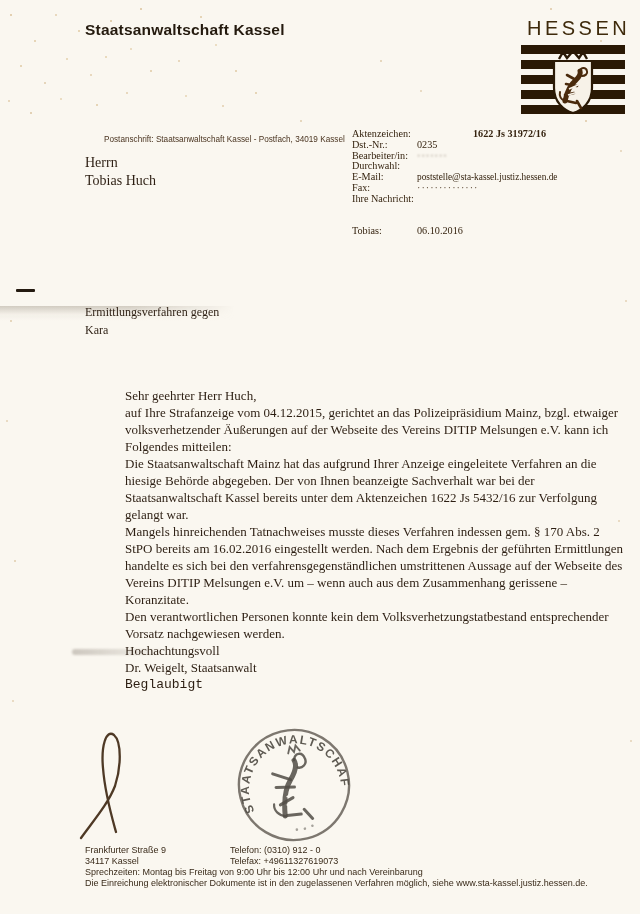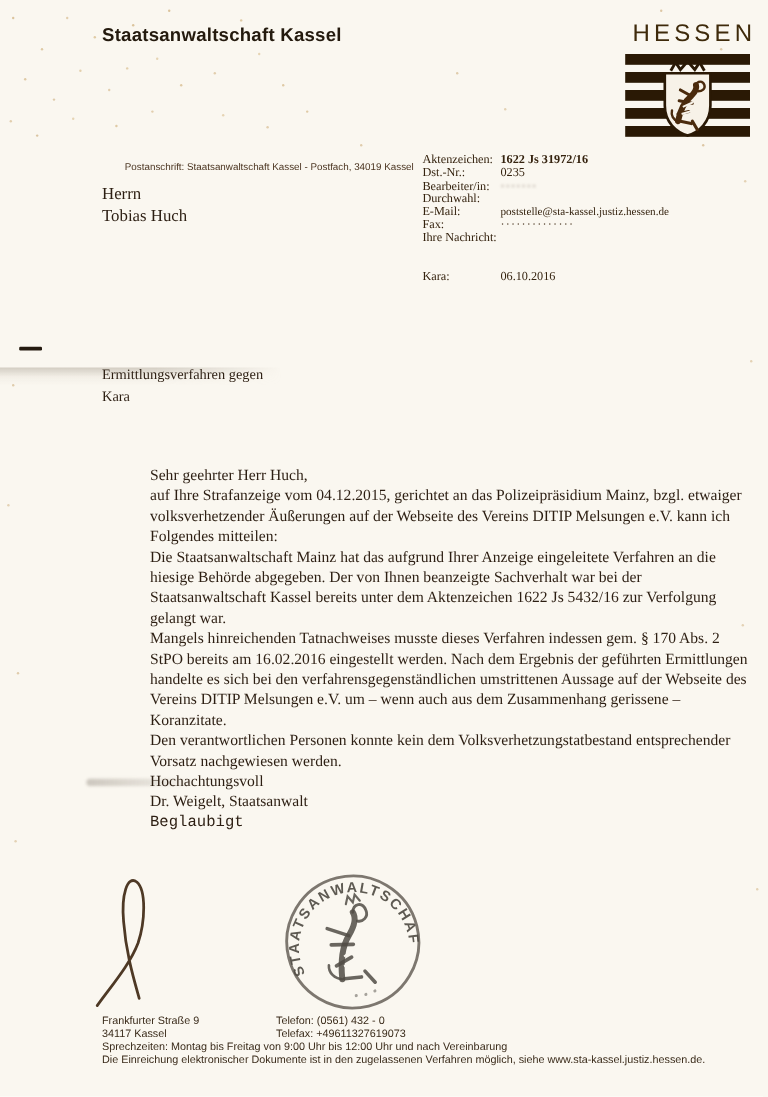--- a/index.html
+++ b/index.html
@@ -56,21 +56,21 @@
     font-family:"Liberation Sans", sans-serif; font-size:8.2px; color:#4a3420;padding-left:19px;}
   .recipient{position:absolute; left:85px; top:154px; font-size:14px;
     line-height:18px; white-space:pre-line;}
   
   .info-block{position:absolute; left:352px; top:129px; width:250px;
     font-size:10.2px; line-height:10.8px; color:#35230f;}
   .info-line{display:flex;}
   .info-label{width:65px; flex:0 0 65px;}
   .info-value{flex:1;}
   .akten-row{}
-  .akten-row .info-value{font-weight:bold;}
+  .akten-row .info-value{font-weight:bold;text-align:center;}
   .datum-row{margin-top:21px;}
   .redacted{filter:blur(1.3px); letter-spacing:1px; color:#6d5b45;}
   .dots{letter-spacing:1px; color:#5c4a36;}
   .email-value{font-size:9.3px;}
   
   .subject{position:absolute; left:85px; top:304px; font-size:12px;
     line-height:17.5px; white-space:pre-line;}
   .letter-body{position:absolute; left:85px; top:387px; width:553px;
     font-size:13px; line-height:17px;margin-left:40px;}
   .letter-body p{margin:0; white-space:pre-line;}
@@ -155,21 +155,21 @@
     </div>
     <div class="info-line">
       <span class="info-label">Fax:</span>
       <span class="info-value dots">··············</span>
     </div>
     <div class="info-line">
       <span class="info-label">Ihre Nachricht:</span>
       <span class="info-value"></span>
     </div>
     <div class="info-line datum-row">
-      <span class="info-label">Kara:</span>
+      <span class="info-label">Tobias:</span>
       <span class="info-value">06.10.2016</span>
     </div>
   </div>
 
   <div class="subject">Ermittlungsverfahren gegen
 Kara</div>
 
   <div class="letter-body">
     <p class="salutation">Sehr geehrter Herr Huch,</p>
     <p class="para">auf Ihre Strafanzeige vom 04.12.2015, gerichtet an das Polizeipräsidium Mainz, bzgl. etwaiger
@@ -221,21 +221,21 @@
     </g>
   </svg>
 
   <div class="footer">
     <div class="footer-cols">
       <div class="footer-col1">
         <div>Frankfurter Straße 9</div>
         <div>34117 Kassel</div>
       </div>
       <div>
-        <div>Telefon: (0561) 432 - 0</div>
+        <div>Telefon: (0310) 912 - 0</div>
         <div>Telefax: +49611327619073</div>
       </div>
     </div>
     <div>Sprechzeiten: Montag bis Freitag von 9:00 Uhr bis 12:00 Uhr und nach Vereinbarung</div>
     <div>Die Einreichung elektronischer Dokumente ist in den zugelassenen Verfahren möglich, siehe www.sta-kassel.justiz.hessen.de.</div>
   </div>
 
 </div>
 
 </body></html>

